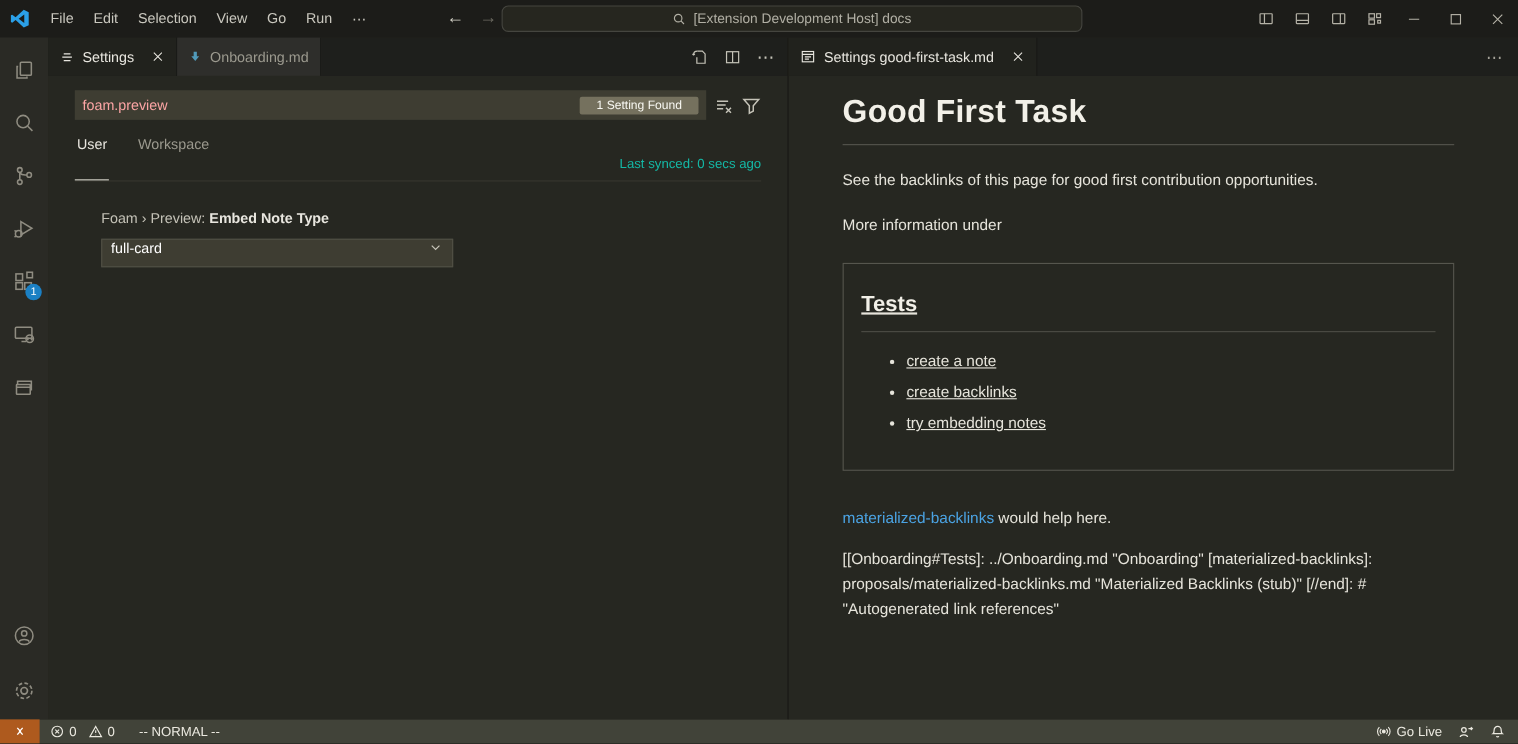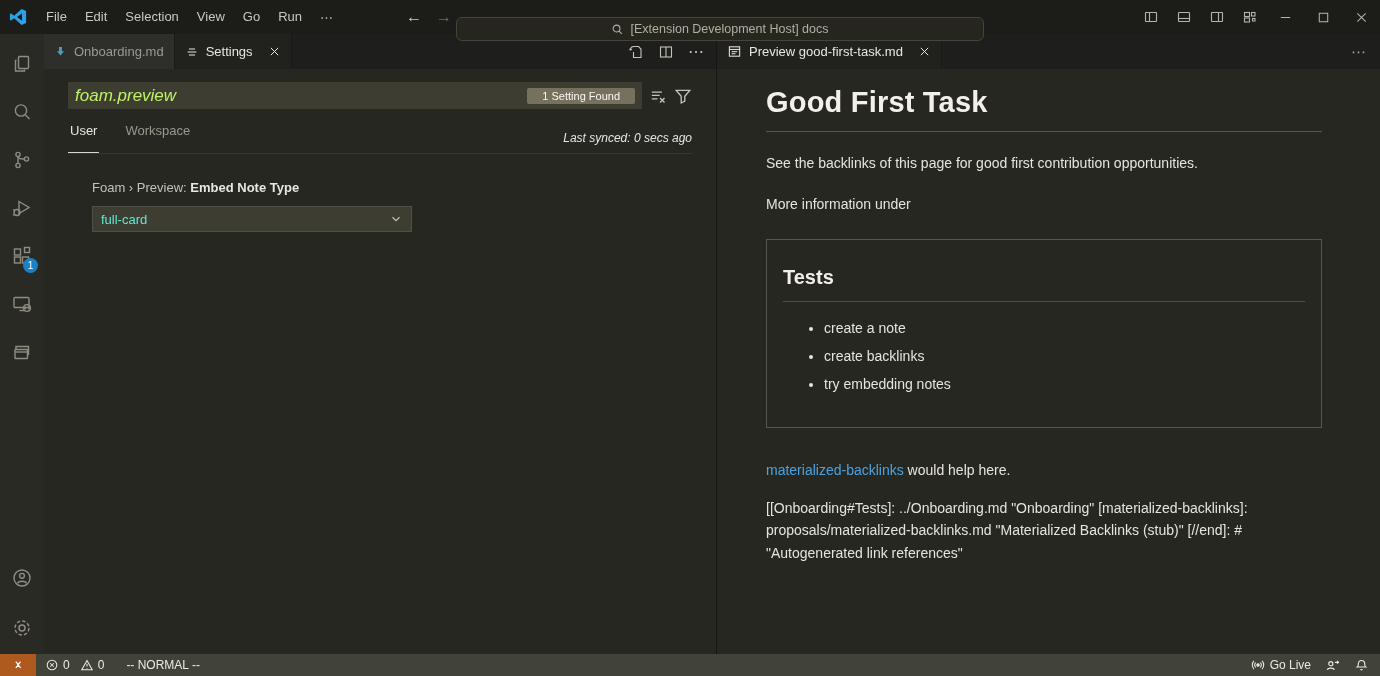--- a/index.html
+++ b/index.html
@@ -8,21 +8,21 @@
   svg { display:block; }
 
   
   .titlebar { position:relative; height:34px; background:#1c1c19; display:flex; align-items:center; }
   .logo { margin:0 10px 0 9px; }
   .menu-item { padding:0 9px; font-size:13px; color:#c9c7be; line-height:34px; cursor:default; }
   .menu-more { padding:0 9px; font-size:13px; color:#c9c7be; }
   .nav-arrows { display:flex; align-items:center; gap:14px; margin-left:64px; font-size:16px; }
   .nav-back { color:#cfcdc3; }
   .nav-fwd { color:#6b6960; }
-  .command-center { position:absolute; left:456px; top:17px; width:528px; height:24px;
+  .command-center { position:absolute; left:456px; top:5px; width:528px; height:24px;
     border:1px solid #45453f; border-radius:6px; background:#26261f; color:#b1afa4;
     display:flex; align-items:center; justify-content:center; gap:6px; font-size:12.5px; }
   .win-icons { position:absolute; right:0; top:0; height:34px; display:flex; align-items:center; }
   .win-btn { width:38px; height:34px; display:flex; align-items:center; justify-content:center; color:#b5b2a7; }
   .win-btn.layouts { width:33px; }
 
   
   .main { display:flex; height:620px; }
 
   
@@ -42,39 +42,39 @@
   .tab.inactive { background:#2e2e2b; color:#9b998e; }
   .tab.active { background:#21221d; color:#e8e6df; }
   .tab .close { margin-left:8px; color:inherit; display:flex; }
   .editor-actions { margin-left:auto; display:flex; align-items:center; gap:14px; padding:0 12px; color:#c5c3b8; }
   .tabsbar-more { margin-left:auto; display:flex; align-items:center; padding:0 14px; color:#a5a298; font-size:15px; }
 
   
   .settings-body { flex:1; padding:13px 24px 0; }
   .search-row { display:flex; align-items:center; gap:7px; }
   .settings-search { flex:1; height:27px; background:#3e3d32; display:flex; align-items:center; padding:0 7px; }
-  .settings-search .query { font-size:17px; color:#bef264;font-style:italic; }
+  .settings-search .query { font-size:13px; color:#fca5a5; }
   .found-badge { margin-left:auto; background:#75715e; color:#f8f8f2; font-size:11px; padding:2px 15px; border-radius:2px; }
   .search-act { color:#c5c3b8; display:flex; }
   .scope-row { display:flex; align-items:flex-end; margin-top:14px; border-bottom:1px solid #37372f; }
-  .scope-tab { font-size:13px; padding:0 2px 14px; margin-right:24px; color:#9b998e; border-bottom:1px solid transparent; }
+  .scope-tab { font-size:13px; padding:0 2px 25px; margin-right:24px; color:#9b998e; border-bottom:1px solid transparent; }
   .scope-tab.active { color:#e8e6df; border-bottom:1px solid #d8d6cc; }
-  .last-synced { margin-left:auto; font-size:12px; color:#e5e5e5; padding-bottom:8px;font-style:italic; }
+  .last-synced { margin-left:auto; font-size:12px; color:#14b8a6; padding-bottom:8px; }
   .setting { margin:26px 0 0 24px; }
   .setting-label { font-size:13px; color:#c4c2b7; }
   .setting-label .name { font-weight:bold; color:#e8e6df; }
   .setting-select { width:320px; height:26px; margin-top:11px; background:#3e3d32; border:1px solid #515045;
-    display:flex; align-items:center; padding:0 8px; font-size:13px; color:#5eead4; }
+    display:flex; align-items:flex-start; padding:0 8px; font-size:13px; color:#ffffff; }
   .setting-select .chev { margin-left:auto; color:#c5c3b8; display:flex; }
 
   
   .preview-body { flex:1; padding:17px 58px 0 49px; color:#e6e4db; font-size:14px; }
   .md-h1 { font-size:29px; font-weight:600; color:#f2f0e8; letter-spacing:.2px; padding-bottom:12px; border-bottom:1px solid #56564e; }
   .md-p { margin-top:21px; line-height:1.45; }
-  .note-card { border:1px solid #56564e; margin-top:24px; padding:26px 8px 25px; }
+  .note-card { border:1px solid #56564e; margin-top:24px; padding:26px 8px 25px;text-decoration:underline; }
   .md-h2 { font-size:20px; font-weight:600; color:#f2f0e8; margin:0 8px; padding-bottom:12px; border-bottom:1px solid #4e4e46; }
   .note-card ul { margin:16px 0 0; padding-left:49px; }
   .note-card li { margin-bottom:8px; line-height:1.45; }
   .link-para { margin-top:32px; line-height:1.45; }
   .md-link { color:#4ba3e3; text-decoration:none; }
   .refs { margin-top:16px; line-height:1.62; max-width:560px; }
 
   
   .statusbar { height:22px; background:#414339; display:flex; align-items:center; color:#ebe9e0; font-size:12px; }
   .sb-remote { width:36px; height:22px; background:#ae5a1e; color:#fff; display:flex; align-items:center; justify-content:center; }
@@ -223,40 +223,40 @@
     <div class="ab-item" style="height:52px;">
       <svg width="24" height="24" viewBox="0 0 24 24" fill="none" stroke="currentColor" stroke-width="1.5">
         <circle cx="12" cy="12" r="7" stroke-dasharray="3.4 2.1"></circle>
           <circle cx="12" cy="12" r="3"></circle>
       </svg>
     </div>
   </div>
 
   <div class="group-left">
     <div class="tabsbar">
+      <div class="tab active">
+        <span>
+          <svg width="14" height="14" viewBox="0 0 16 16" stroke="currentColor" stroke-width="1.2">
+            <path d="M4.5 4.5h7M3 8h10M4.5 11.5h7"></path>
+          </svg>
+        </span>
+        <span>Settings</span>
+        <span class="close">
+          <svg width="13" height="13" viewBox="0 0 16 16" stroke="currentColor" stroke-width="1.2">
+              <path d="M3.5 3.5l9 9M12.5 3.5l-9 9"></path>
+            </svg>
+        </span>
+      </div>
       <div class="tab inactive">
         <span>
           <svg width="13" height="13" viewBox="0 0 16 16">
               <path fill="#519aba" d="M8 13 3.6 7.6h2.6V2.5h3.6v5.1h2.6Z"></path>
             </svg>
         </span>
         <span>Onboarding.md</span>
-      </div>
-      <div class="tab active">
-        <span>
-          <svg width="14" height="14" viewBox="0 0 16 16" stroke="currentColor" stroke-width="1.2">
-            <path d="M4.5 4.5h7M3 8h10M4.5 11.5h7"></path>
-          </svg>
-        </span>
-        <span>Settings</span>
-        <span class="close">
-          <svg width="13" height="13" viewBox="0 0 16 16" stroke="currentColor" stroke-width="1.2">
-              <path d="M3.5 3.5l9 9M12.5 3.5l-9 9"></path>
-            </svg>
-        </span>
       </div>
       <div class="editor-actions">
         <span>
           <svg width="16" height="16" viewBox="0 0 16 16" fill="none" stroke="currentColor" stroke-width="1.1">
             <path d="M6 2.5h4.5L13 5v8.5H5.5V8"></path>
               <path d="M2.5 6c0-2.2 1.3-3.5 3.5-3.5M2.5 6l-1-1M2.5 6l1.2-.8"></path>
           </svg>
         </span>
         <span>
           <svg width="16" height="16" viewBox="0 0 16 16" fill="none" stroke="currentColor" stroke-width="1.1">
@@ -318,21 +318,21 @@
     <div class="tabsbar">
       <div class="tab active">
         <span>
           <svg width="15" height="15" viewBox="0 0 16 16" fill="none" stroke="currentColor" stroke-width="1.1">
             <rect x="2.5" y="3" width="11" height="10"></rect>
               <line x1="2.5" y1="5.8" x2="13.5" y2="5.8"></line>
             <line x1="5" y1="8.2" x2="11" y2="8.2"></line>
               <line x1="5" y1="10.4" x2="9" y2="10.4"></line>
           </svg>
         </span>
-        <span>Preview good-first-task.md</span>
+        <span>Settings good-first-task.md</span>
         <span class="close">
           <svg width="13" height="13" viewBox="0 0 16 16" stroke="currentColor" stroke-width="1.2">
               <path d="M3.5 3.5l9 9M12.5 3.5l-9 9"></path>
             </svg>
         </span>
       </div>
       <span class="tabsbar-more">⋯</span>
     </div>
 
     <div class="preview-body">

